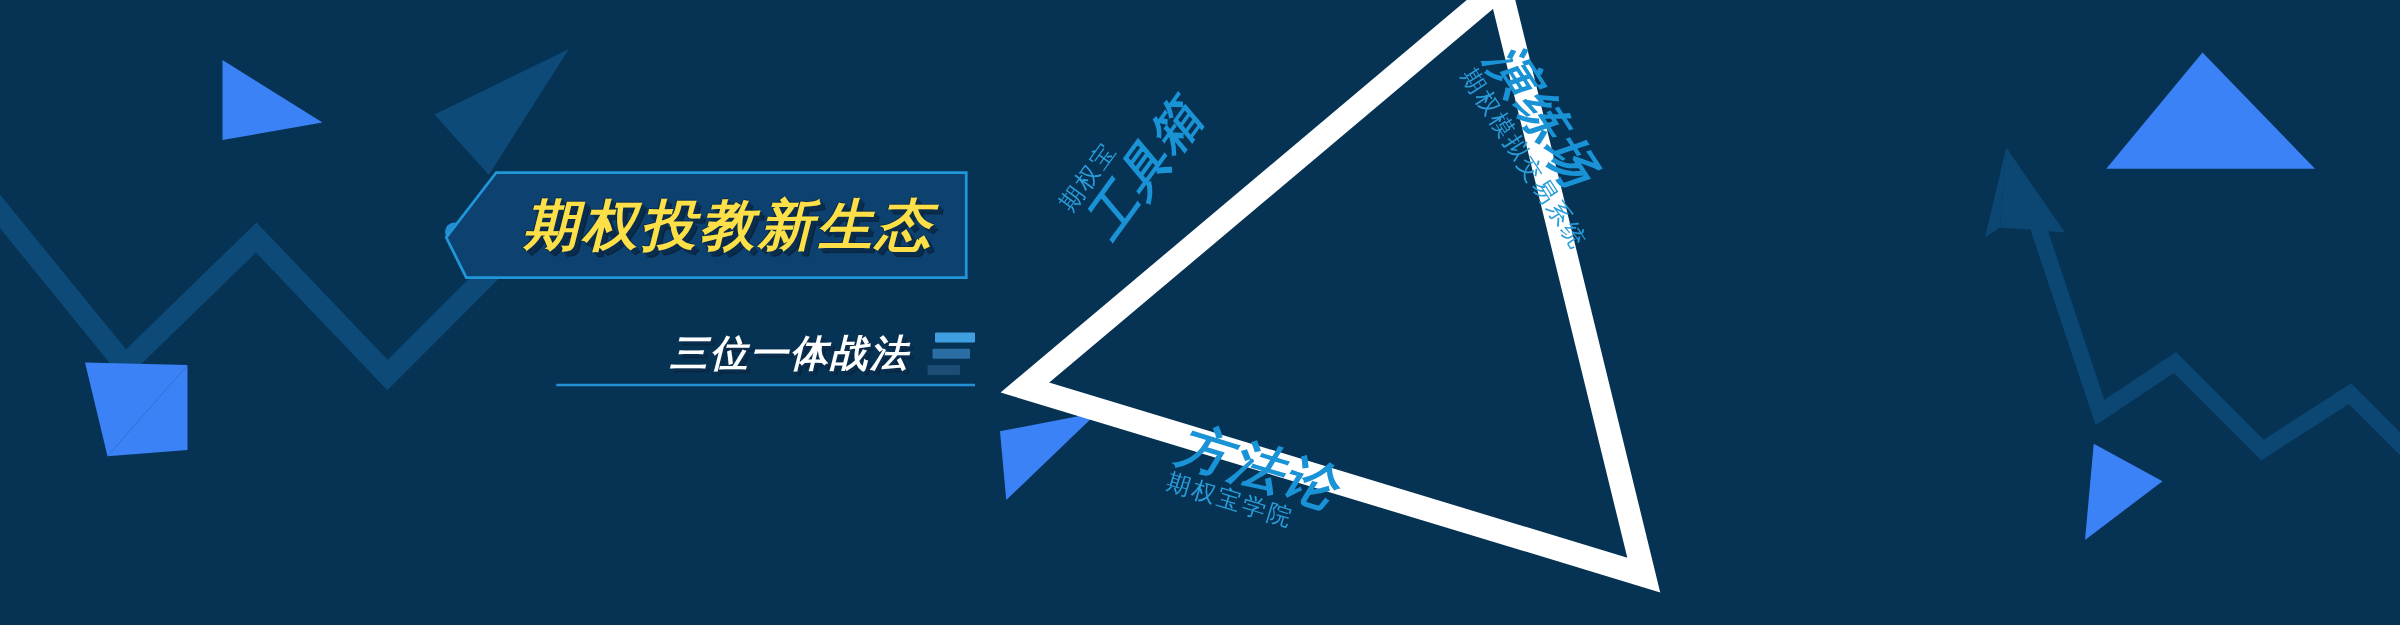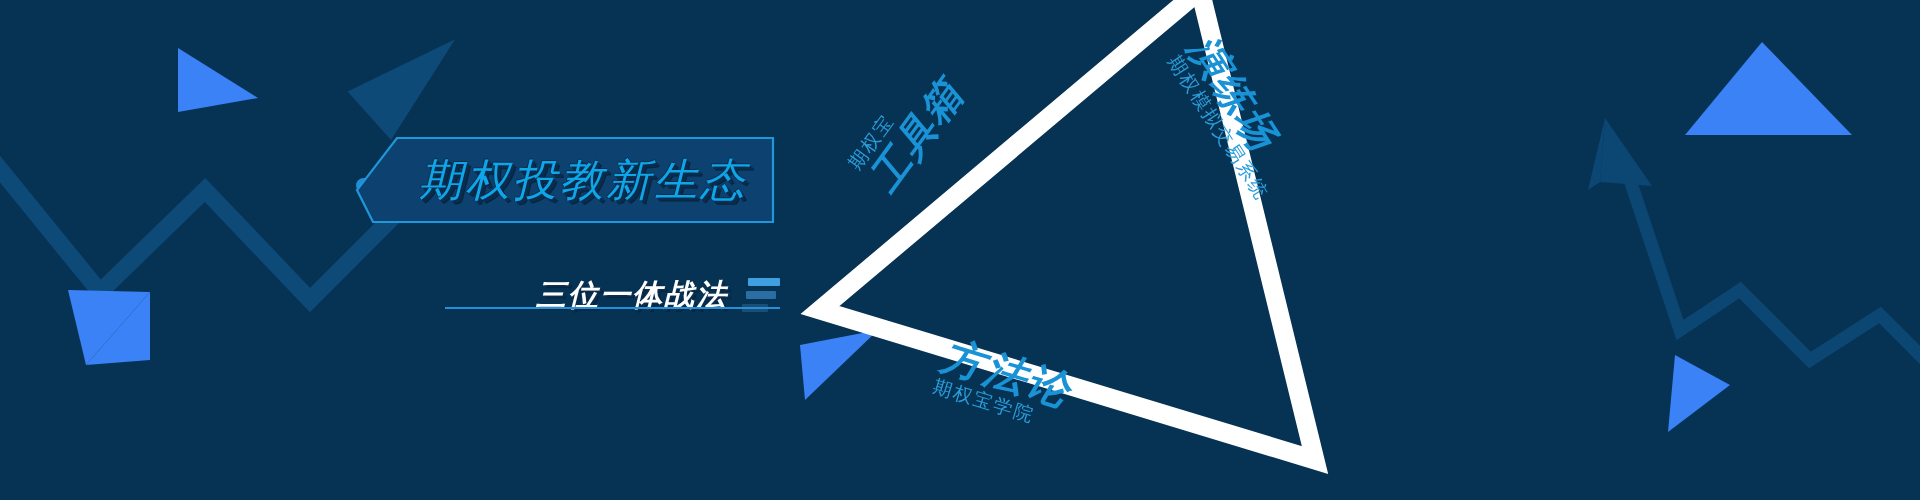--- a/index.html
+++ b/index.html
@@ -52,24 +52,24 @@
   #title-text {
     position: absolute;
     left: 0; top: 0;
     width: 420px;
     height: 90px;
     display: flex;
     align-items: center;
     justify-content: center;
     padding-left: 36px;
     font-size: 44px;
-    font-weight: 400;
+    font-weight: 700;
     font-style: italic;
     letter-spacing: 3px;
-    color: #0ea5e9;
+    color: #fde047;
     white-space: nowrap;
     text-shadow:
        2px 2px 0 #0a2d4d,
        3px 3px 0 #0a2d4d,
        4px 4px 0 #08243f,
       -1px 0 0 #0a2d4d,
        0 -1px 0 #0a2d4d;
   }
 
   
@@ -95,21 +95,20 @@
   #subtitle-row {
     position: absolute;
     left: 445px;
     top: 258px;
     width: 335px;
     height: 50px;
     display: flex;
     align-items: center;
     justify-content: flex-end;
     gap: 18px;
-    margin-top: 12px;
   }
   #subtitle-text {
     font-size: 30px;
     font-weight: 700;
     font-style: italic;
     letter-spacing: 2px;
     color: #ffffff;
     white-space: nowrap;
     text-shadow:
        2px 2px 0 #0a2d4d,

